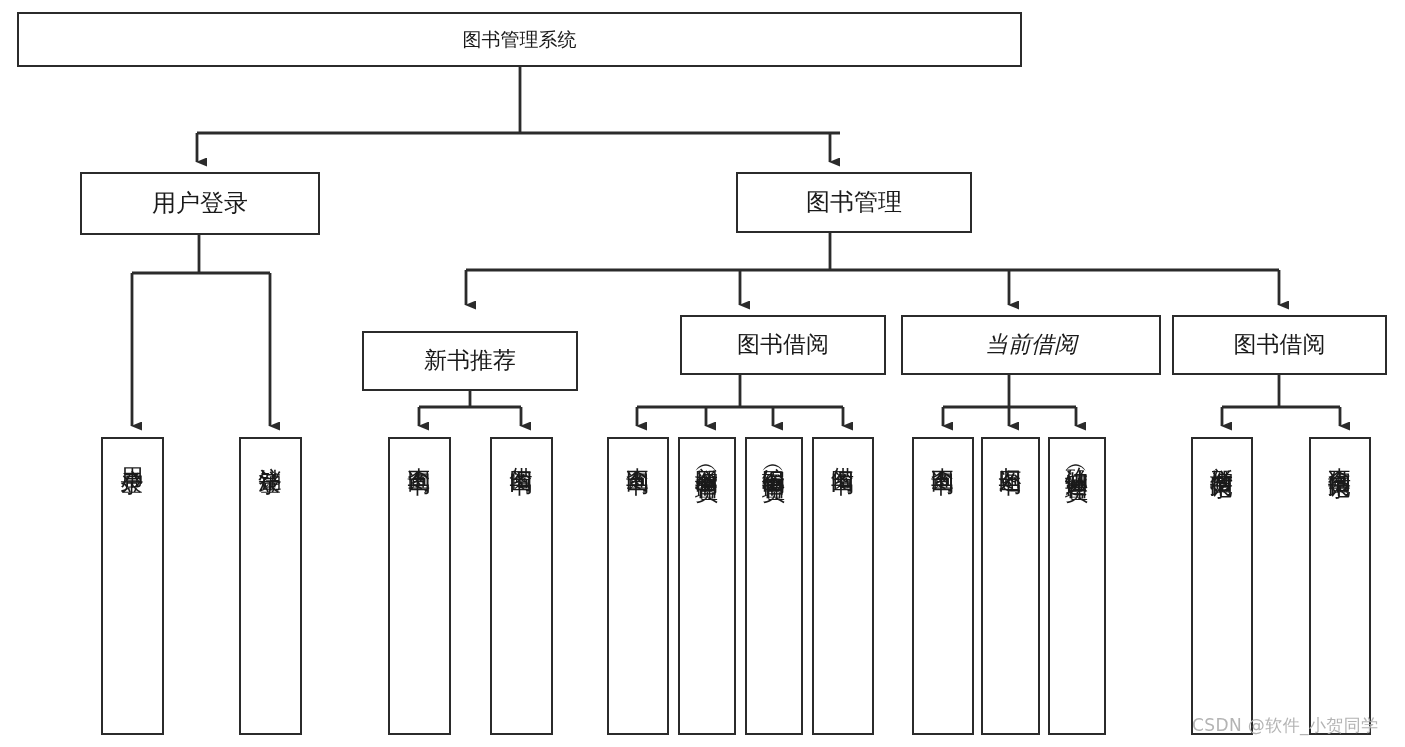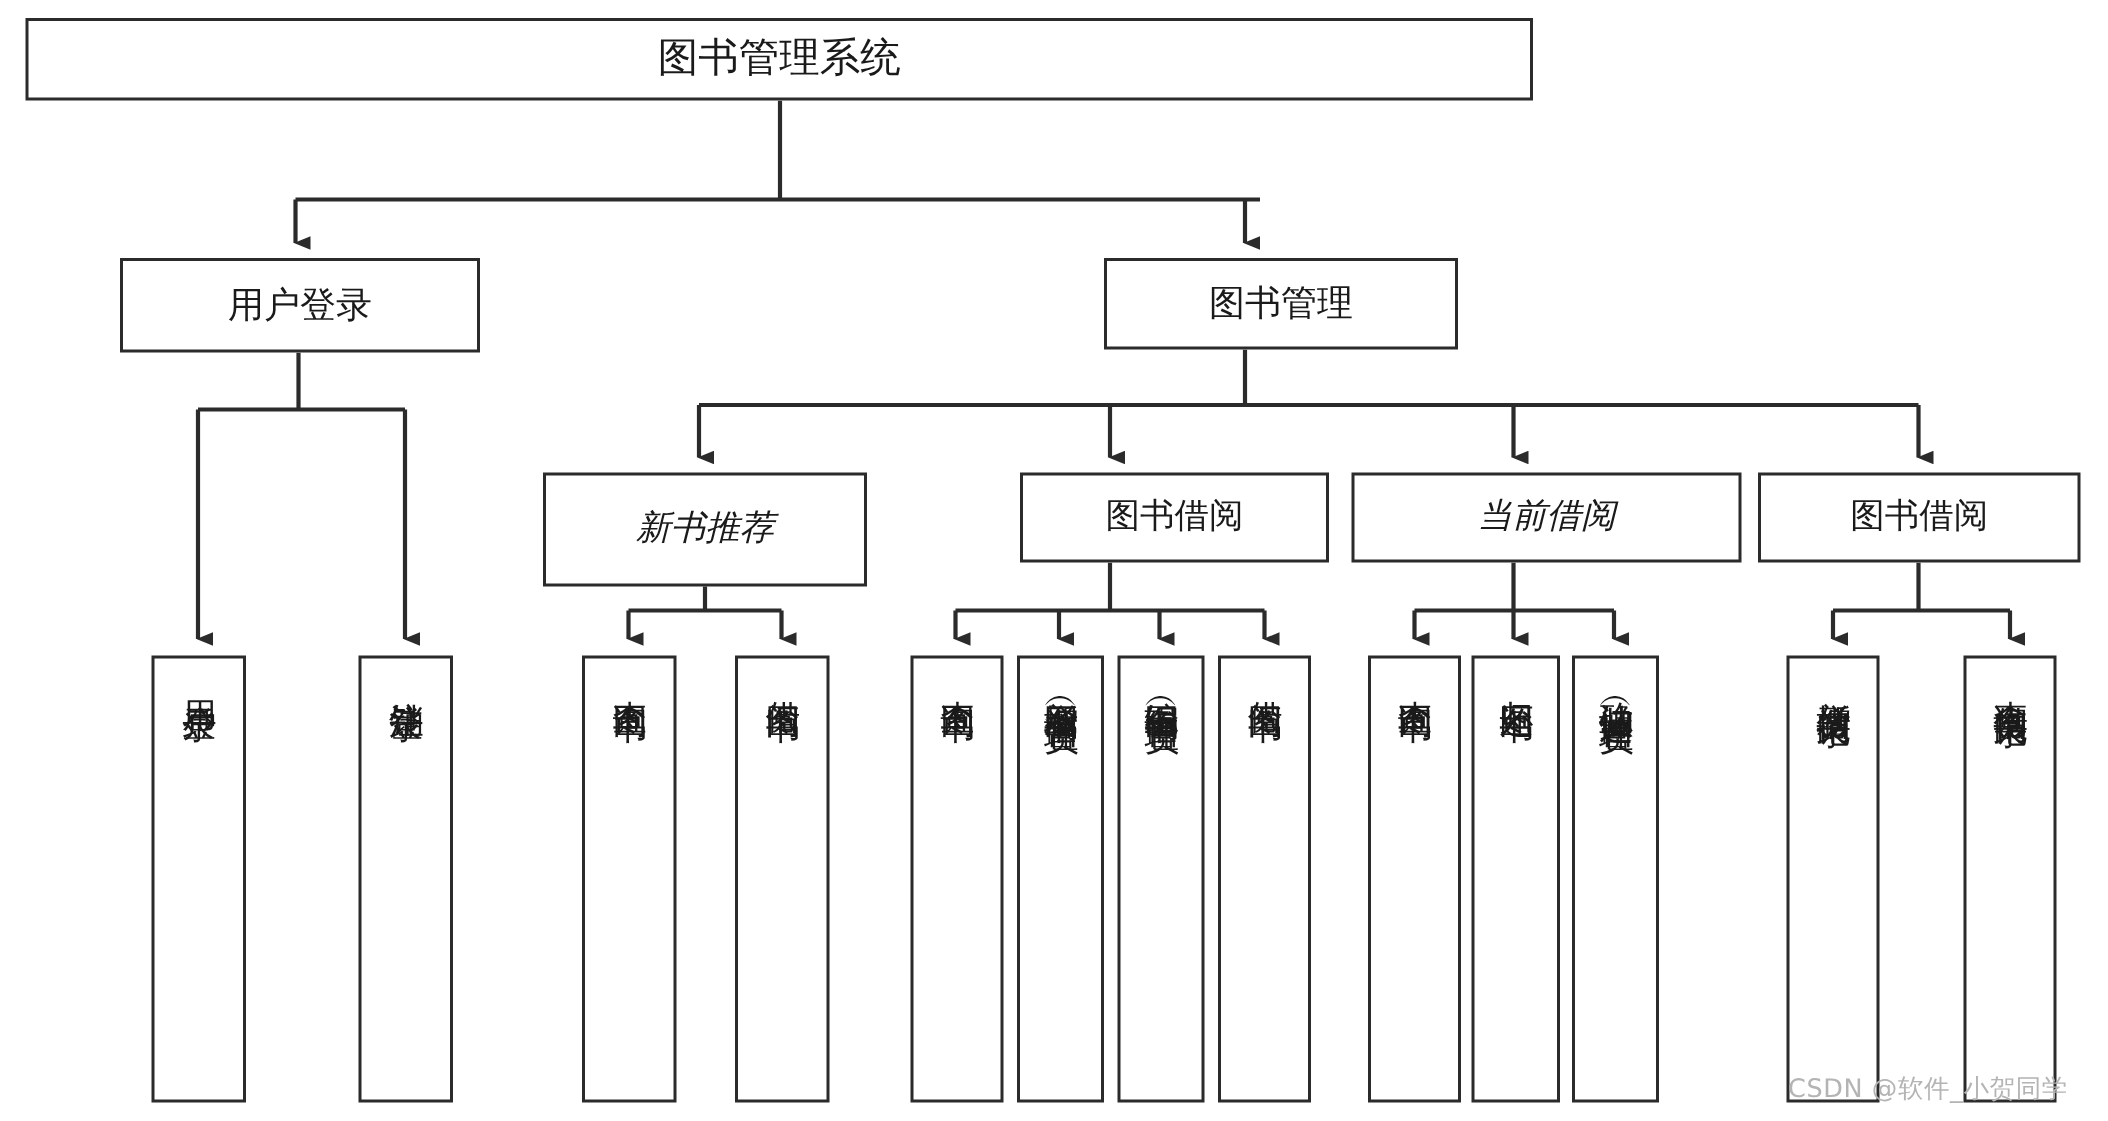--- a/index.html
+++ b/index.html
@@ -33,21 +33,21 @@
     align-items: center;
     justify-content: center;
     z-index: 5;
   }
   .node .label {
     color: #1a1a1a;
     text-align: center;
     line-height: 1.12;
     white-space: nowrap;
   }
-  .node-root .label   { font-size: 27px; }
+  .node-root .label   { font-size: 19px; }
   .node-level2 .label { font-size: 24px; }
   .node-level3 .label { font-size: 23px; }
   .node-leaf {
     align-items: flex-start;
     justify-content: center;
     padding-top: 10px;
   }
   .node-leaf .label {
     font-size: 23px;
     writing-mode: vertical-rl;
@@ -126,21 +126,21 @@
     <span class="label">图书管理系统</span>
   </div>
 
   <div class="node node-level2" style="left:80px; top:172px; width:240px; height:63px;">
     <span class="label">用户登录</span>
   </div>
   <div class="node node-level2" style="left:736px; top:172px; width:236px; height:61px;">
     <span class="label">图书管理</span>
   </div>
 
-  <div class="node node-level3" style="left:362px; top:315px; width:216px; height:76px;font-style:italic;">
+  <div class="node node-level3" style="left:362px; top:331px; width:216px; height:60px;">
     <span class="label">新书推荐</span>
   </div>
   <div class="node node-level3" style="left:632px; top:315px; width:206px; height:60px;margin-left:48px;">
     <span class="label">图书借阅</span>
   </div>
   <div class="node node-level3" style="left:901px; top:315px; width:260px; height:60px;font-style:italic;">
     <span class="label">当前借阅</span>
   </div>
   <div class="node node-level3" style="left:1172px; top:315px; width:215px; height:60px;">
     <span class="label">图书借阅</span>

